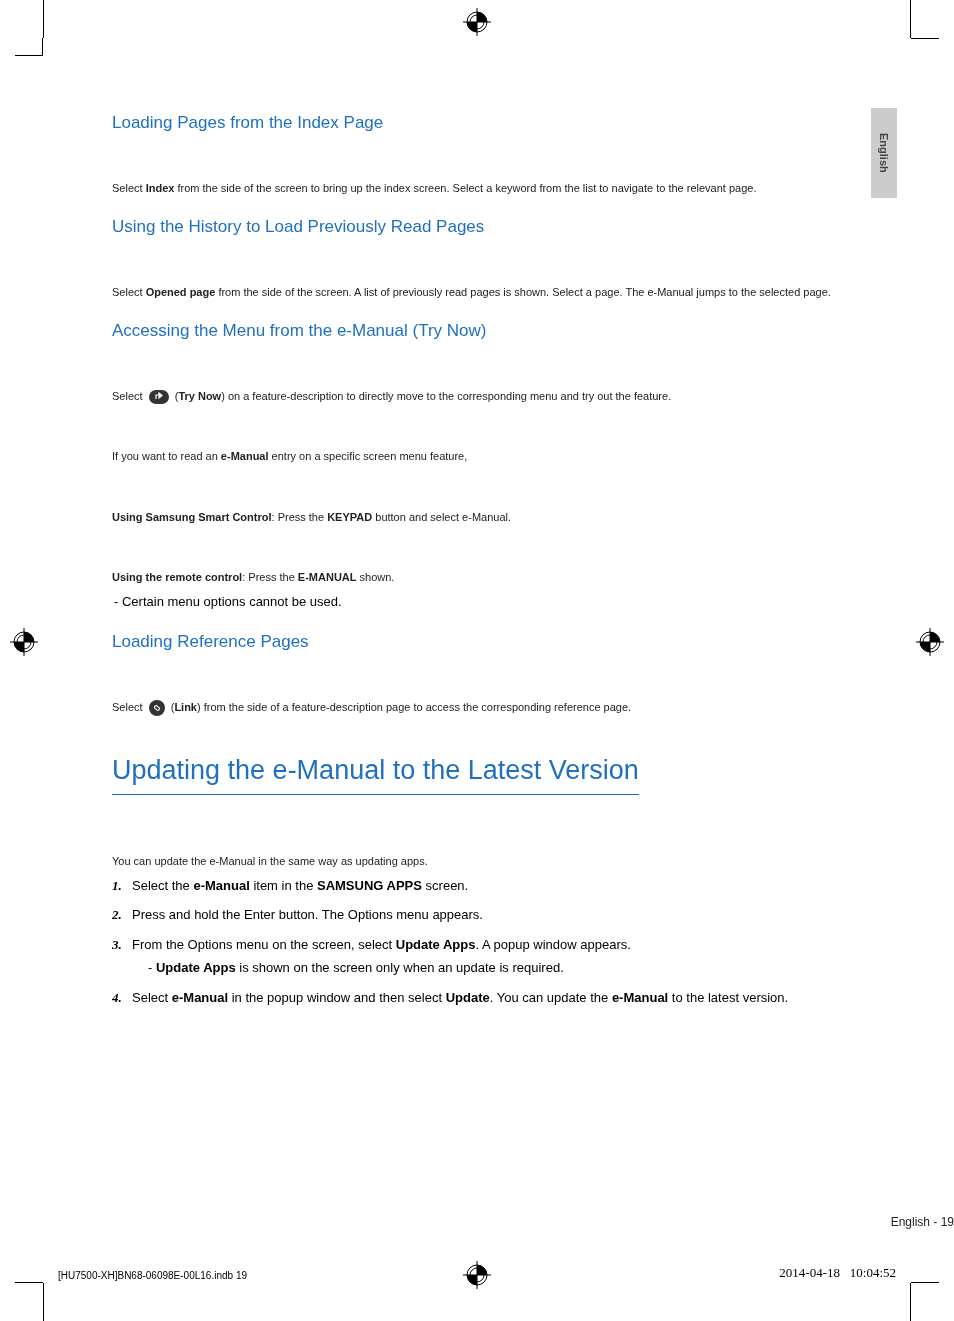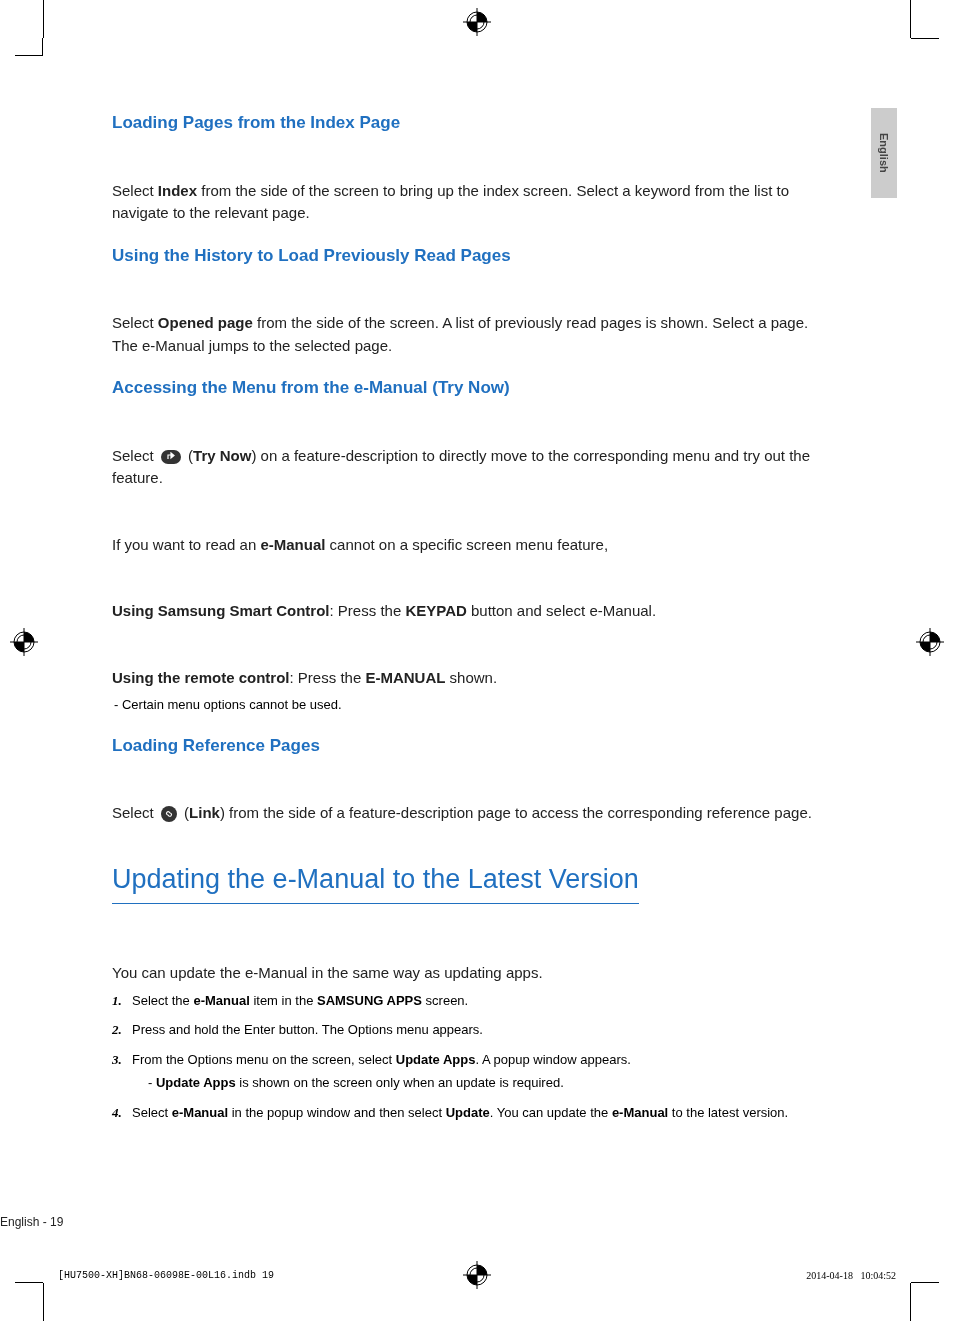--- a/index.html
+++ b/index.html
@@ -45,37 +45,37 @@
   .content {
     position: absolute;
     top: 110px;
     left: 112px;
     width: 720px;
     line-height: 1.5;
   }
   .section-h {
     color: #2070c0;
     font-size: 17px;
-    font-weight: bold;
+    font-weight: normal;
     margin-bottom: 8px;
     margin-top: 18px;
   }
   .section-h.first { margin-top: 0; }
   .section-h-big {
     color: #2070c0;
     font-size: 27px;
     font-weight: normal;
     margin-top: 28px;
     margin-bottom: 14px;
     padding-bottom: 4px;
     border-bottom: 1px solid #2070c0;
     display: inline-block;
   }
   .para {
-    font-size: 15px;
+    font-size: 11px;
     color: #222;
     margin-bottom: 6px;
     margin-top: 44px;
   }
   .bold { font-weight: bold; }
   .bullet-note {
     font-size: 13px;
     margin-left: 14px;
     margin-top: 4px;
     margin-bottom: 11px;
@@ -106,26 +106,27 @@
     background:#333;
     border-radius:50%;
     vertical-align:middle;
     margin:0 3px;
   }
 
   .footer-page {
     position: absolute;
     bottom: 92px;
     left: 0; right: 0;
-    text-align: left;
+    text-align: right;
     font-size: 12px;
     color: #222;
-  }
-  .footer-file { position: absolute; bottom: 40px; left: 58px; font-size: 10px; font-family: Liberation Mono, monospace;}
-  .footer-time { position: absolute; bottom: 40px; right: 58px; font-size: 10px; font-family: 'Times New Roman', serif;}
+    padding-left: 32px;
+  }
+  .footer-file { position: absolute; bottom: 40px; left: 58px; font-size: 10px; font-family: Liberation Sans, sans-serif;}
+  .footer-time { position: absolute; bottom: 40px; right: 58px; font-size: 13px; font-family: 'Times New Roman', serif;}
 </style>
 </head>
 <body>
 
 <div class="crop-top-left2"></div>
 <div class="crop-top-left"></div>
 <div class="crop-top-right"></div>
 <div class="crop-top-right2"></div>
 <div class="crop-bot-left"></div>
 <div class="crop-bot-left2"></div>
@@ -194,21 +195,21 @@
     <span>Select</span>
     <span class="icon-oval">
         <svg width="12" height="10" viewBox="0 0 12 10">
           <path d="M3 7 L3 3 L6 3 M6 1 L9 3.5 L6 6 Z" fill="none" stroke="#fff" stroke-width="1.2"></path>
           <path d="M6 1 L9 3.5 L6 6 Z" fill="#fff"></path>
         </svg>
       </span>
     <span>(</span><span class="bold">Try Now</span><span>) on a feature-description to directly move to the corresponding menu and try out the feature.</span>
   </div>
   <div class="para">
-    <span>If you want to read an </span><span class="bold">e-Manual</span><span> cannot on a specific screen menu feature,</span>
+    <span>If you want to read an </span><span class="bold">e-Manual</span><span> entry on a specific screen menu feature,</span>
   </div>
   <div class="para">
     <span class="bold">Using Samsung Smart Control</span><span>: Press the </span><span class="bold">KEYPAD</span><span> button and select e-Manual.</span>
   </div>
   <div class="para">
     <span class="bold">Using the remote control</span><span>: Press the </span><span class="bold">E-MANUAL</span><span> shown.</span>
   </div>
   <div class="bullet-note">Certain menu options cannot be used.</div>
 
   <div class="section-h">Loading Reference Pages</div>

